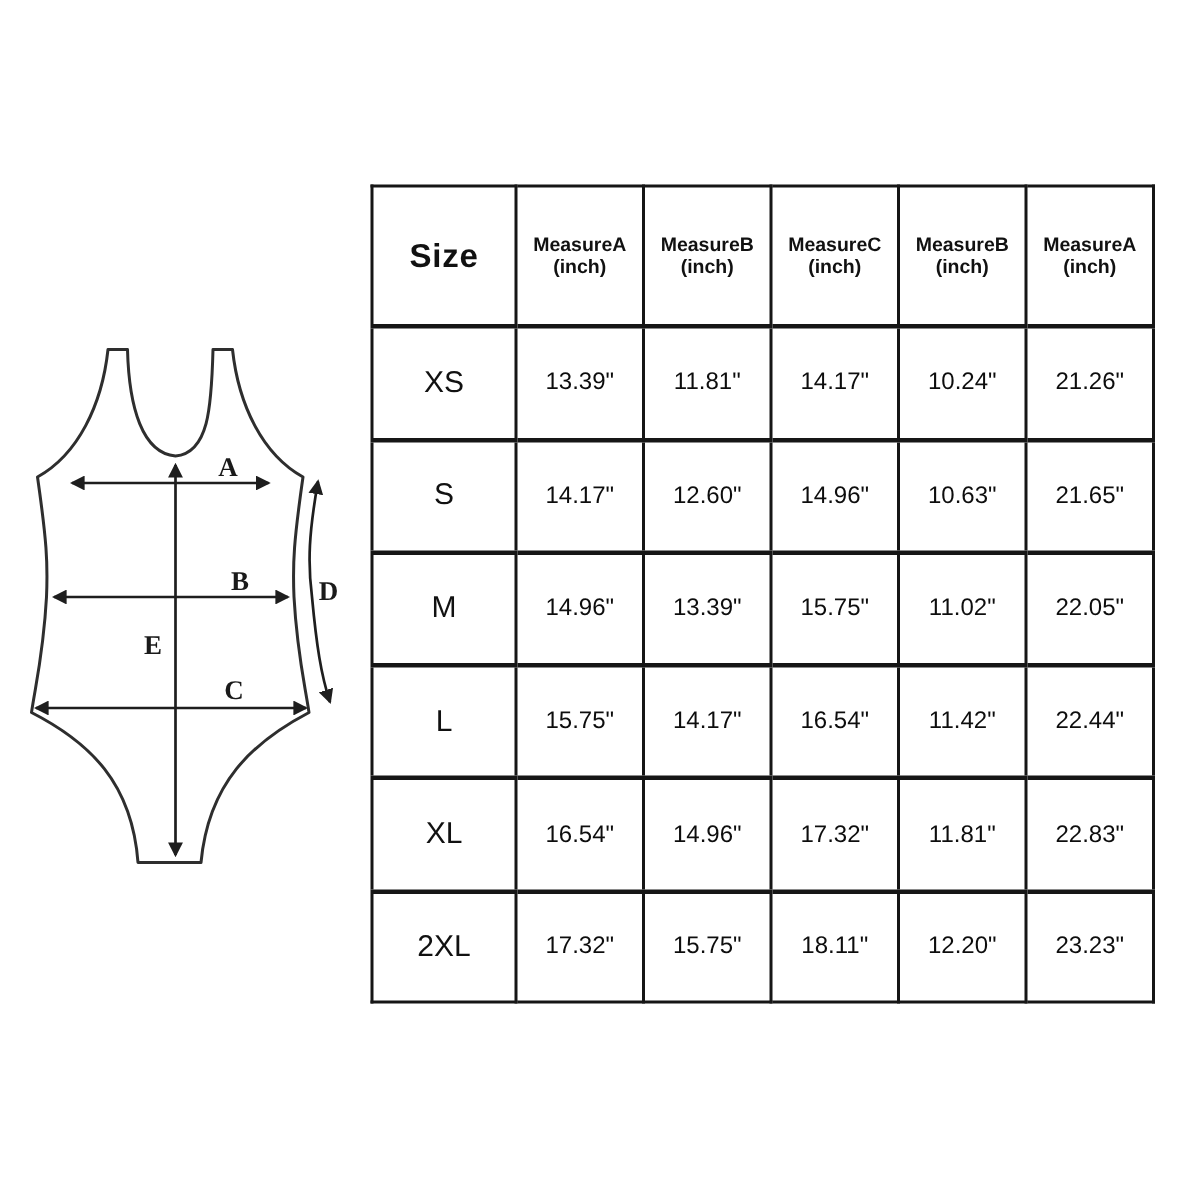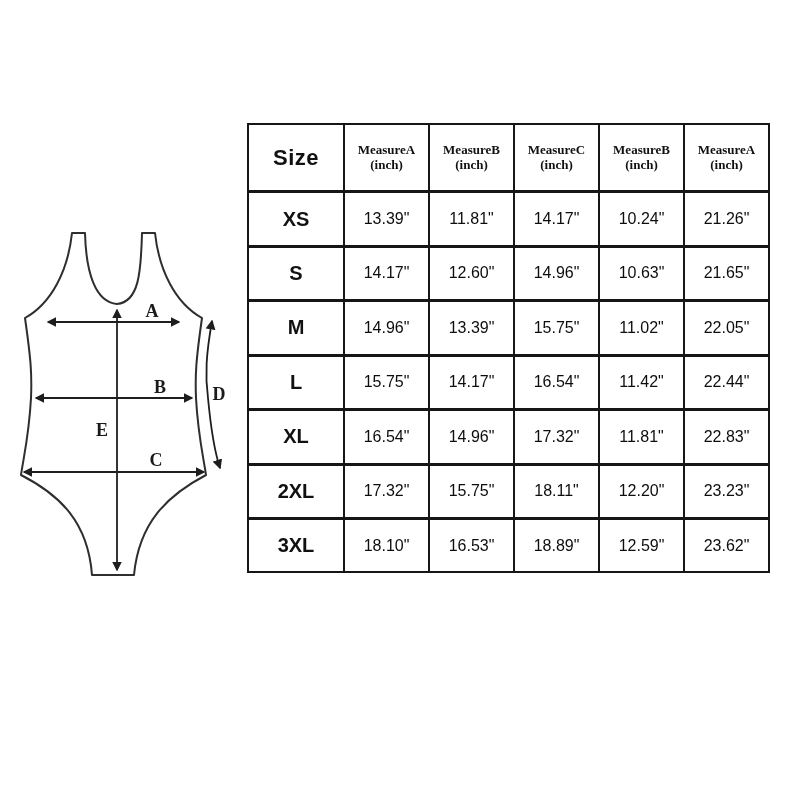--- a/index.html
+++ b/index.html
@@ -22,38 +22,38 @@
   .meas-label{
     font-family:"Liberation Serif", serif;
     font-weight:bold;
     font-size:18px;
     fill:#1a1a1a;
   }
   
   .size-table{
     position:absolute;
     left:247px; top:123px;
-    width:522px; height:450px;
+    width:522px; height:546px;
     border-collapse:collapse;
     table-layout:fixed;
     background:#fff;
   }
   .size-table td, .size-table th{
     border:2px solid #161616;
     text-align:center;
     vertical-align:middle;
     padding:0;
     overflow:hidden;
   }
   .size-table tr + tr td, .size-table tr + tr th{border-top:3px solid #161616;}
   .col-size{width:96px;}
   .col-meas{width:85px;}
   th.size-head{font-size:22px;font-weight:bold;letter-spacing:.5px;}
-  th.meas-head{font-size:13px;font-weight:bold;line-height:1.15;font-family:Liberation Serif, serif;}
-  th.row-size{font-size:20px;font-weight:bold;}
+  th.meas-head{font-size:13px;font-weight:bold;line-height:1.15;}
+  th.row-size{font-size:20px;font-weight:normal;}
   td.val{font-size:16px;font-weight:400;color:#0d0d0d;}
 </style>
 </head>
 <body>
 
 <div class="page">
 
   <svg class="diagram-svg" viewBox="0 0 250 560">
     <defs>
       <marker id="arr" viewBox="0 0 10 10" refX="8.5" refY="5" markerWidth="5.5" markerHeight="5.5" orient="auto-start-reverse">
@@ -165,24 +165,16 @@
         <td class="val">22.83"</td>
       </tr>
       <tr>
         <th class="row-size">2XL</th>
         <td class="val">17.32"</td>
         <td class="val">15.75"</td>
         <td class="val">18.11"</td>
         <td class="val">12.20"</td>
         <td class="val">23.23"</td>
       </tr>
-      <tr>
-        <th class="row-size">3XL</th>
-        <td class="val">18.10"</td>
-        <td class="val">16.53"</td>
-        <td class="val">18.89"</td>
-        <td class="val">12.59"</td>
-        <td class="val">23.62"</td>
-      </tr>
     </tbody>
   </table>
 
 </div>
 
 </body></html>

